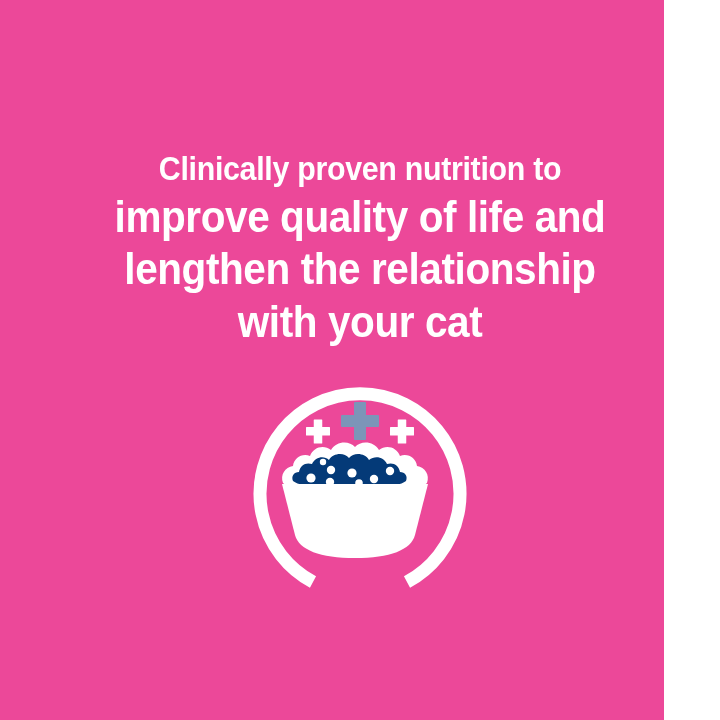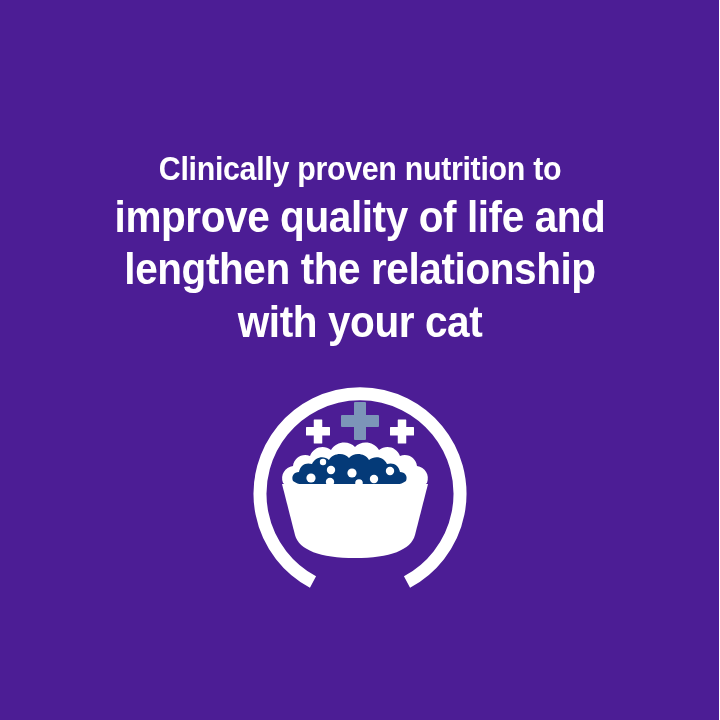--- a/index.html
+++ b/index.html
@@ -9,23 +9,23 @@
   }
   body {
     width: 720px;
     height: 720px;
     overflow: hidden;
     font-family: "Liberation Sans", "DejaVu Sans", sans-serif;
   }
 
   #poster {
     position: relative;
-    width: 719px;
+    width: 664px;
     height: 720px;
-    background: #4c1d95;
+    background: #ec4899;
     box-sizing: border-box;
     overflow: hidden;
   }
 
   
   .headline {
     position: absolute;
     left: 0;
     top: 150px;
     width: 720px;

